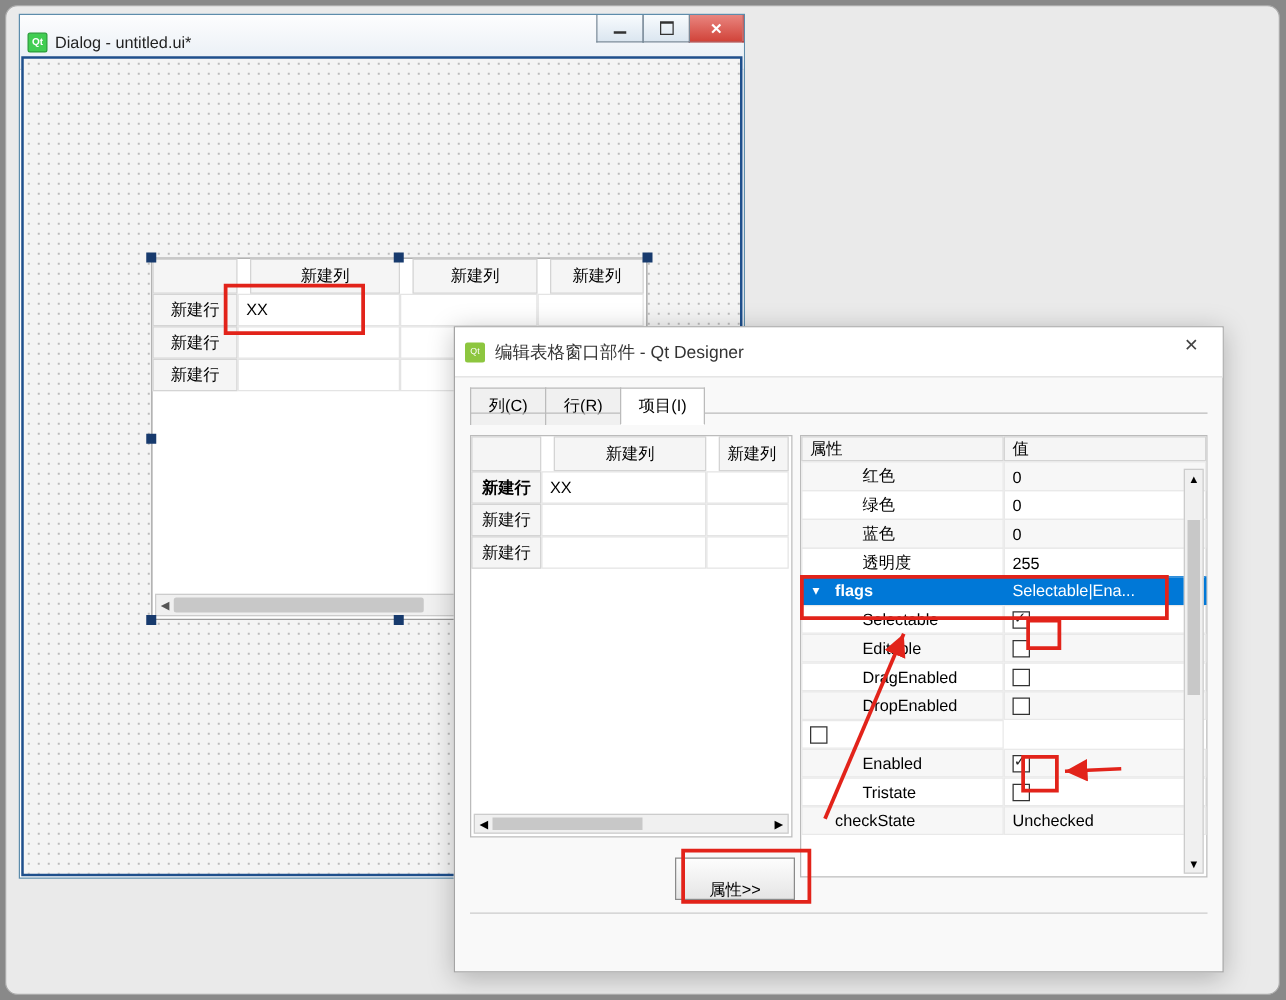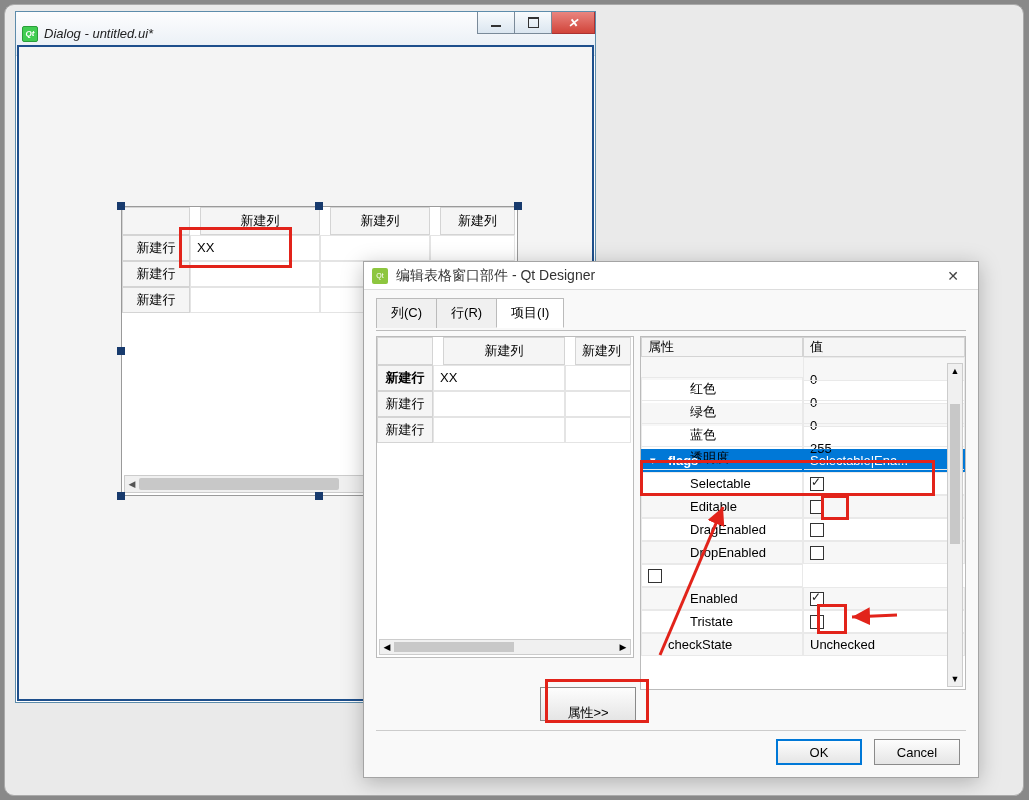--- a/index.html
+++ b/index.html
@@ -3,21 +3,21 @@
 <meta charset="utf-8">
 <style>
 * { box-sizing: border-box; margin: 0; padding: 0; font-family: "Microsoft YaHei", "Segoe UI", Tahoma, sans-serif; }
 body { width: 1029px; height: 800px; background: #898989; position: relative; overflow: hidden; }
 
 
 .outer-frame { position: absolute; left: 4px; top: 4px; width: 1020px; height: 792px; background: #eaeaea; border-radius: 10px; border: 1px solid #aaa; overflow: hidden; }
 
 
 .main-win { position: absolute; left: 10px; top: 6px; width: 581px; height: 692px; border: 1px solid #5d8cab; background: #fff; }
-.main-titlebar { height: 44px; display:flex; align-items:center; background: linear-gradient(#fdfdfe,#e6edf4); border-bottom: 1px solid #cfd8e0; position:relative;font-style:italic; }
+.main-titlebar { height: 44px; display:flex; align-items:center; background: linear-gradient(#fdfdfe,#e6edf4); border-bottom: 1px solid #cfd8e0; position:relative; }
 .qt-logo { width:16px; height:16px; margin:0 6px; background:#41cd52; border:1px solid #2a9d3a; border-radius:2px; display:flex; align-items:center; justify-content:center; }
 .qt-logo::after { content:"Qt"; font-size:8px; color:#fff; font-weight:bold; }
 .main-titlebar .title { font-size:13px; color:#222; }
 .winbtns { position:absolute; right:0; top:0; display:flex; }
 .winbtn { width:38px; height:22px; border:1px solid #7a8a99; border-top:none; margin-left:-1px; display:flex; align-items:center; justify-content:center; font-size:11px; background:linear-gradient(#f8fbfd,#dbe6f0); }
 .winbtn.min::after { content:""; width:10px; height:0; border-bottom:2px solid #333; margin-top:6px; }
 .winbtn.max { position:relative; }
 .winbtn.max::after { content:""; width:9px; height:8px; border:1px solid #333; border-top:2px solid #333; }
 .winbtn.close { background:linear-gradient(#e9857f,#d1443a); color:#fff; font-weight:bold; width:44px; border-color:#a33; }
 .winbtn.close::after { content:"✕"; font-size:12px; }
@@ -41,21 +41,21 @@
 .scroll-h .arr { position:absolute; top:0; width:14px; height:100%; display:flex; align-items:center; justify-content:center; font-size:9px; color:#555; }
 .scroll-h .arr.l { left:0; }
 .scroll-h .arr.r { right:0; }
 
 
 .red-rect { position:absolute; border:3px solid #e2231a; pointer-events:none; }
 .red-arrow { position:absolute; pointer-events:none; }
 
 
 .modal { position:absolute; left:358px; top:256px; width:616px; height:517px; background:#f9f9f9; border:1px solid #a4a4a4; box-shadow:0 4px 20px rgba(0,0,0,0.25); }
-.modal-titlebar { height:28px; display:flex; align-items:center; border-bottom:1px solid #ddd; padding-left:8px; position:relative; background:#fff; }
+.modal-titlebar { height:40px; display:flex; align-items:center; border-bottom:1px solid #ddd; padding-left:8px; position:relative; background:#fff; }
 .qt-logo2 { width:16px; height:16px; margin-right:8px; background:#8dc63f; border-radius:2px; display:flex; align-items:center; justify-content:center; }
 .qt-logo2::after { content:"Qt"; font-size:7px; color:#fff; }
 .modal-titlebar .title { font-size:14px; color:#333; }
 .modal-close { position:absolute; right:10px; top:6px; font-size:14px; color:#444; width:30px; text-align:center; cursor:pointer; }
 .modal-close::after { content:"✕"; }
 
 .tabs { display:flex; padding:8px 12px 0 12px; gap:0; }
 .tab { padding:5px 14px; font-size:13px; border:1px solid #bbb; background:#f0f0f0; border-bottom:none; margin-right:-1px; cursor:pointer; }
 .tab.active { background:#fff; border-bottom:1px solid #fff; position:relative; z-index:2; }
 .tab-underline { position:absolute; left:12px; right:12px; top:68px; border-top:1px solid #bbb; }
@@ -73,21 +73,21 @@
 
 
 .proptree { flex:1; border:1px solid #bbb; background:#fff; position:relative; height:354px; }
 .pt-hdr { display:grid; grid-template-columns:1fr 1fr; }
 .pt-hdr .th { background:#f5f5f5; border:1px solid #d4d4d4; font-size:13px; padding:0 6px; text-align:left; }
 .pt-row { display:grid; grid-template-columns:1fr 1fr; height:23px; }
 .pt-row .pc { border:1px solid #e9e9e9; font-size:13px; padding:2px 6px; display:flex; align-items:center; }
 .pt-row.alt { background:#f7f7f7; }
 .pt-row.sel { background:#0078d7; color:#fff; }
 .pt-row.sel .pc { border-color:#0078d7; }
-.indent1 { padding-left:48px !important;margin-top:20px; }
+.indent1 { padding-left:48px !important; }
 .indent2 { padding-left:48px !important; }
 .expand-caret { display:inline-block; width:14px; font-size:11px; margin-left:8px; margin-right:4px; }
 .chk { display:inline-block; width:14px; height:14px; border:1px solid #333; background:#fff; position:relative; }
 .chk.checked::after { content:"✓"; position:absolute; left:0; top:-3px; font-size:12px; color:#222; }
 
 .pt-scroll-v { position:absolute; right:2px; top:26px; bottom:2px; width:16px; background:#f0f0f0; border:1px solid #ccc; }
 .pt-scroll-v .thumb { position:absolute; left:2px; top:40px; width:10px; height:140px; background:#c8c8c8; }
 .pt-scroll-v .arr { position:absolute; left:0; right:0; height:14px; display:flex; align-items:center; justify-content:center; font-size:9px; }
 .pt-scroll-v .arr.t{top:0;} .pt-scroll-v .arr.b{bottom:0;}
 
@@ -289,24 +289,20 @@
         </div>
       </div>
     </div>
 
     <div class="prop-btn-wrap">
       <button class="prop-btn">属性&gt;&gt;</button>
     </div>
 
     <hr class="sep">
 
-    <div class="modal-footer">
-      <button class="dlg-btn primary">OK</button>
-      <button class="dlg-btn">Cancel</button>
-    </div>
   </div>
 
   <div class="red-rect" style="left:174px; top:222px; width:113px; height:41px"></div>
   <div class="red-rect" style="left:635px; top:455px; width:295px; height:36px"></div>
   <div class="red-rect" style="left:816px; top:490px; width:28px; height:25px"></div>
   <div class="red-rect" style="left:812px; top:599px; width:30px; height:30px"></div>
   <div class="red-rect" style="left:540px; top:674px; width:104px; height:44px"></div>
 
   <svg class="red-arrow" style="left:640px; top:490px; width:100px; height:170px">
     <defs>

